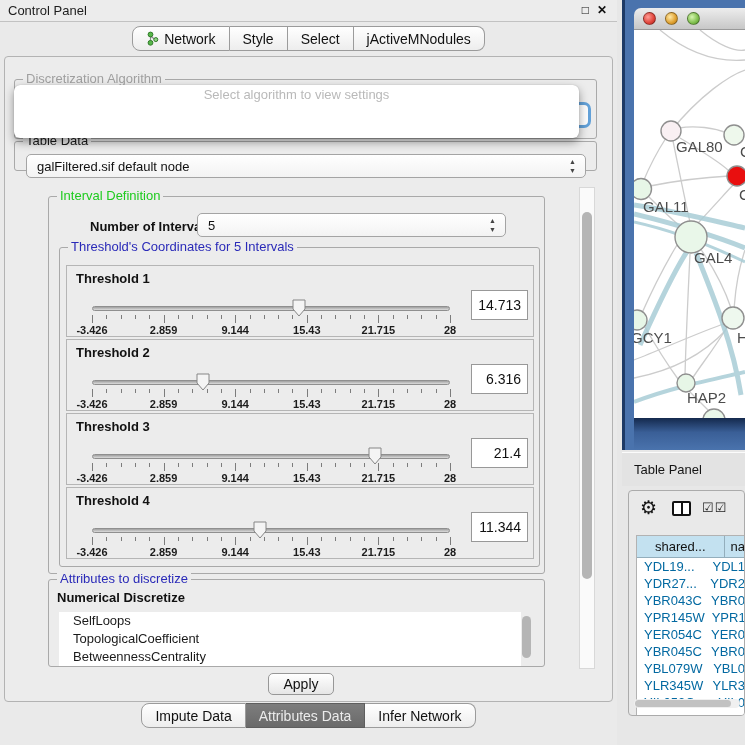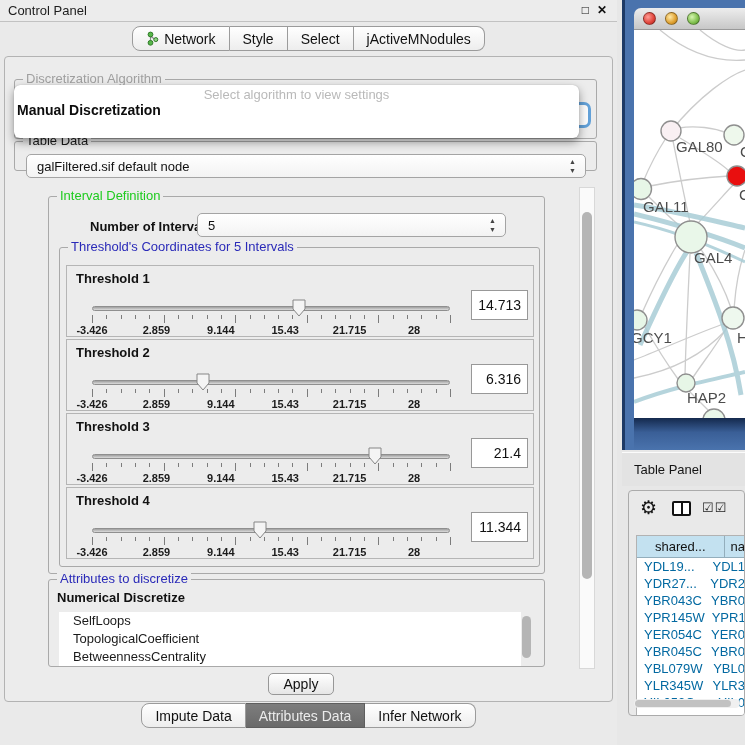--- a/index.html
+++ b/index.html
@@ -48,21 +48,21 @@
 
 .thr-box { position:absolute; left:6px; width:468px; height:72px; border:1px solid #b5b5b5; background:#ececec; }
 .thr-box .lbl { position:absolute; left:9px; top:5px; font-size:13px; font-weight:bold; color:#111; }
 .slider { position:absolute; left:25px; top:33px; width:358px; height:20px; }
 .slider .track { position:absolute; left:0; right:0; top:7px; height:5px; border:1px solid #8f8f8f; border-radius:3px;
   background:linear-gradient(#9f9f9f,#dcdcdc); }
 .thr-handle { position:absolute; top:0; width:14px; height:18px; }
 .ticks { position:absolute; left:25px; top:49px; width:358px; height:9px; }
 .ticks i { position:absolute; top:0; width:1px; height:4px; background:#7c7c7c; }
 .ticks i.major { height:8px; }
-.ticklbls { position:absolute; left:25px; top:58px; width:322px; height:12px; }
+.ticklbls { position:absolute; left:25px; top:58px; width:358px; height:12px; }
 .ticklbls span { position:absolute; transform:translateX(-50%); font-size:11px; font-weight:bold; color:#1c1c1c; white-space:nowrap; }
 .vfield { position:absolute; left:404px; top:24px; width:57px; height:30px; background:#fff; border:1px solid #989898;
   font-size:14px; color:#111; text-align:right; line-height:28px; padding-right:6px; }
 
 #attr-list { position:absolute; left:10px; top:32px; width:462px; height:54px; background:#fff; overflow:hidden; }
 #attr-list .li { font-size:13px; color:#1a1a1a; padding-left:14px; line-height:18px; cursor:default; }
 .vscroll-thumb { position:absolute; background:#b5b5b5; border-radius:5px; }
 
 #main-scroll { position:absolute; left:574px; top:130px; width:16px; height:482px; background:#fafafa; border:1px solid #d8d8d8; }
 #main-scroll .thumb { position:absolute; left:2px; top:24px; width:10px; height:367px; background:#b5b5b5; border-radius:5px; }
@@ -142,21 +142,20 @@
 
     <div id="content-panel">
 
       <div class="grp" id="algo-group" style="left:9px; top:22px; width:583px; height:60px;">
         <span class="ttl gray">Discretization Algorithm</span>
       </div>
       <div id="combo-sliver"></div>
 
       <div id="algo-popup">
         <div class="hint">Select algorithm to view settings</div>
-        <div class="item b">Manual Discretization</div>
       </div>
 
       <div class="grp" style="left:9px; top:84px; width:583px; height:30px;">
         <span class="ttl dark">Table Data</span>
         <div class="combo" style="left:11px; top:12px; width:560px; height:24px;">
           <span>galFiltered.sif default node</span>
           <span class="spin">
             <span>▲</span>
               <span>▼</span>
           </span>

